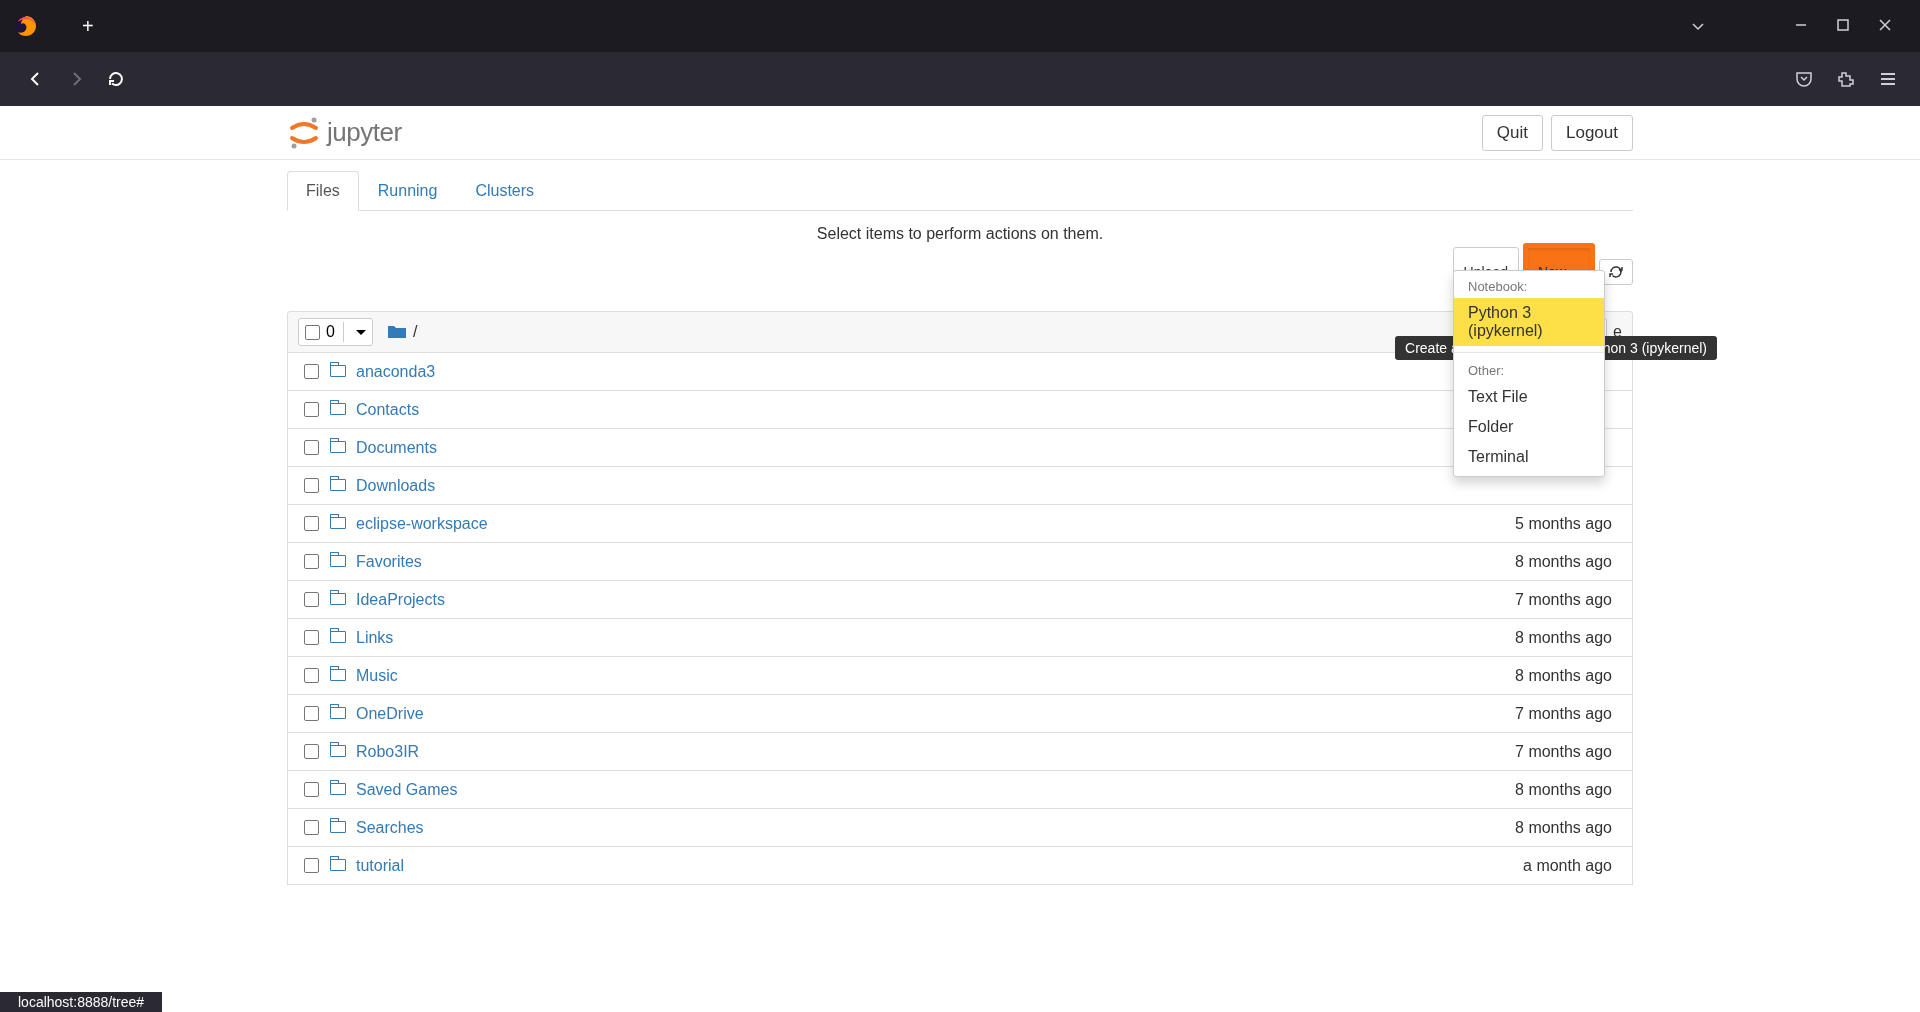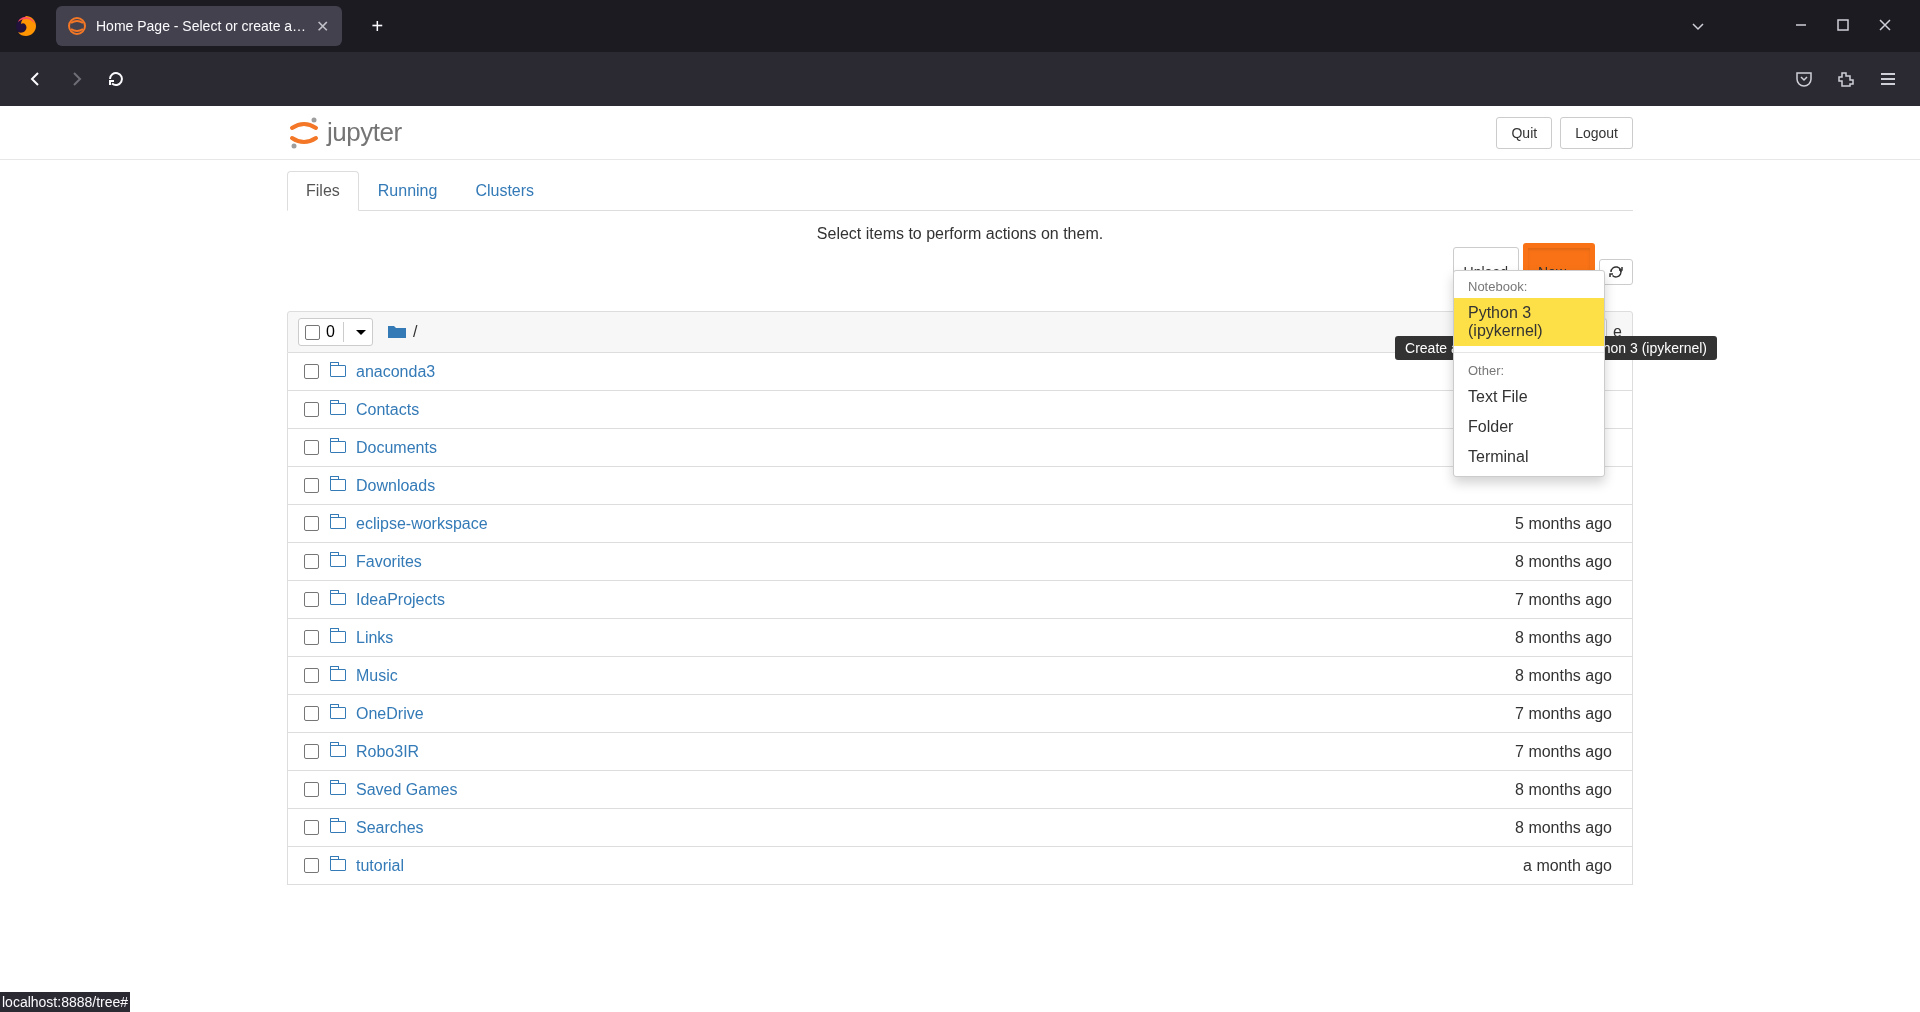--- a/index.html
+++ b/index.html
@@ -25,21 +25,21 @@
 .star { margin-left: auto; color: #cfcfd8; }
 .right-icons { margin-left: auto; display: flex; gap: 22px; color: #cfcfd8; padding-right: 6px; }
 
 
 .page { background: #fff; }
 .header { border-bottom: 1px solid #e7e7e7; padding: 8px 0; height: 54px; }
 .container { width: 1346px; margin: 0 auto; position: relative; }
 .header-inner { display: flex; align-items: center; height: 100%; }
 .logo { height: 30px; display: flex; align-items: center; }
 .header-buttons { margin-left: auto; display: flex; gap: 8px; }
-.btn { background: #fff; border: 1px solid #ccc; border-radius: 3px; padding: 7px 14px; font-size: 14px; color: #333; cursor: pointer; }
+.btn { background: #fff; border: 1px solid #ccc; border-radius: 3px; padding: 7px 14px; font-size: 17px; color: #333; cursor: pointer; }
 .btn-sm { padding: 16px 10px; font-size: 14px; }
 
 .tabs-row { display: flex; border-bottom: 1px solid #ddd; margin-top: 10px; }
 .tab-nav { padding: 10px 18px; font-size: 16px; color: #337ab7; cursor: pointer; border: 1px solid transparent; border-bottom: none; position: relative; top: 1px; }
 .tab-nav.active { color: #555; background: #fff; border-color: #ddd; border-radius: 4px 4px 0 0; border-bottom: 1px solid #fff; }
 
 .toolbar-row { display: flex; align-items: center; padding: 14px 0 10px 0; flex-direction: column; }
 .toolbar-text { font-size: 16px; color: #333; }
 .toolbar-right { margin-left: auto; display: flex; gap: 4px; align-items: center; }
 .btn-new { background: #f97316; border: 5px solid #f97316; box-shadow: inset 0 2px 3px rgba(0,0,0,.1); }
@@ -64,45 +64,34 @@
 
 
 .dropdown { position: absolute; right: 28px; top: 100px; width: 152px; background: #fff; border: 1px solid #ccc; border-radius: 3px; box-shadow: 0 6px 12px rgba(0,0,0,.175); z-index: 100; padding: 4px 0; }
 .dd-header { font-size: 13px; color: #777; padding: 4px 14px; }
 .dd-item { padding: 6px 14px; font-size: 16px; color: #333; cursor: pointer; }
 .dd-item.hover { background: #fde047; }
 .dd-divider { height: 1px; background: #e5e5e5; margin: 6px 0; }
 
 .tooltip { position: absolute; background: #333; color: #fff; font-size: 14px; padding: 4px 10px; border-radius: 3px; white-space: nowrap; }
 
-.status-bar { position: fixed; bottom: 0; left: 0; background: #2b2a33; color: #fbfbfe; font-size: 14px; padding: 2px 2px; }
+.status-bar { position: fixed; bottom: 0; left: 0; background: #2b2a33; color: #fbfbfe; font-size: 14px; padding: 2px 18px; }
 
 svg { display: block; }
 </style>
 </head>
 <body>
 
 <div class="browser-chrome">
   <div class="ff-icon">
     <svg width="24" height="24" viewBox="0 0 24 24">
         <circle cx="12" cy="12" r="10" fill="#20123a"></circle>
         <path d="M12 2c5 0 10 4 10 10 0 6-5 10-10 10-3 0-6-1-8-4 2 1 5 1 7-1 2-2 2-5 0-7-1-1-3-1-4 0 0-3 2-6 5-8z" fill="#ff9500"></path>
         <path d="M4 8c1-3 4-5 8-5 4 0 8 3 9 7-2-3-5-5-9-5-3 0-6 1-8 3z" fill="#ff4f5e"></path>
       </svg>
-  </div>
-  <div class="tab">
-    <span class="tab-icon">
-      <svg width="18" height="18" viewBox="0 0 18 18">
-          <circle cx="9" cy="9" r="8" fill="none" stroke="#f37726" stroke-width="2"></circle>
-          <path d="M3 6 Q9 2 15 6" stroke="#f37726" stroke-width="2" fill="none"></path>
-          <path d="M3 12 Q9 16 15 12" stroke="#f37726" stroke-width="2" fill="none"></path>
-        </svg>
-    </span>
-    <span>Home Page - Select or create a…</span>
-    <span class="tab-close">✕</span>
   </div>
   <div class="new-tab-btn">+</div>
   <div class="window-controls">
     <span class="wc-down">
         <svg width="16" height="16" viewBox="0 0 16 16">
           <path d="M3 6l5 5 5-5" stroke="currentColor" stroke-width="1.5" fill="none"></path>
         </svg>
       </span>
     <span>
         <svg width="14" height="14" viewBox="0 0 14 14">

